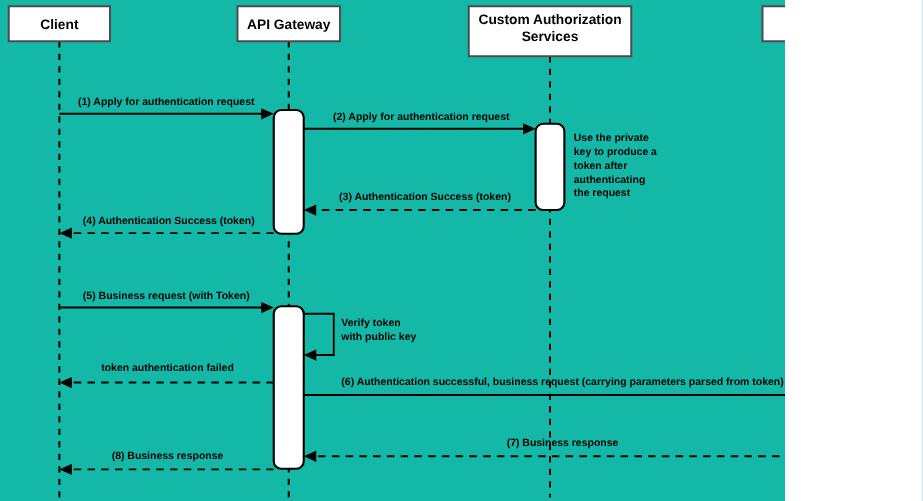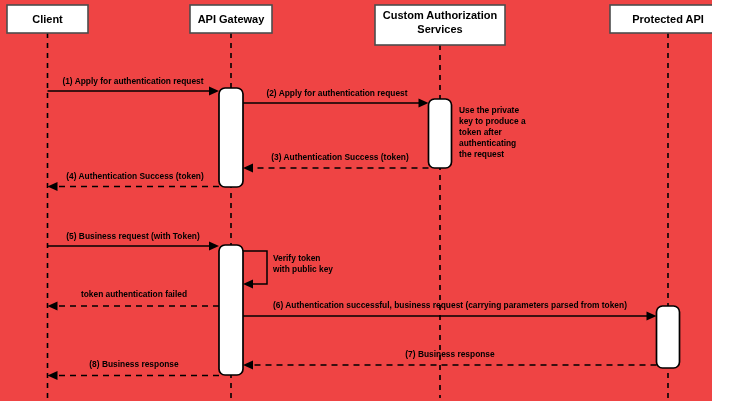--- a/index.html
+++ b/index.html
@@ -5,23 +5,23 @@
   html, body {
     margin: 0;
     padding: 0;
     background: #ffffff;
   }
   body {
     font-family: "Liberation Sans", sans-serif;
   }
   #diagram-root {
     position: relative;
-    width: 712px;
+    width: 628px;
     height: 401px;
-    background: #ef4444;
+    background: #14b8a6;
     overflow: hidden;
   }
   svg#seq-svg {
     display: block;
     width: 738px;
     height: 401px;
   }
   .lifeline-box {
     fill: #ffffff;
     stroke: #4d4d4d;

